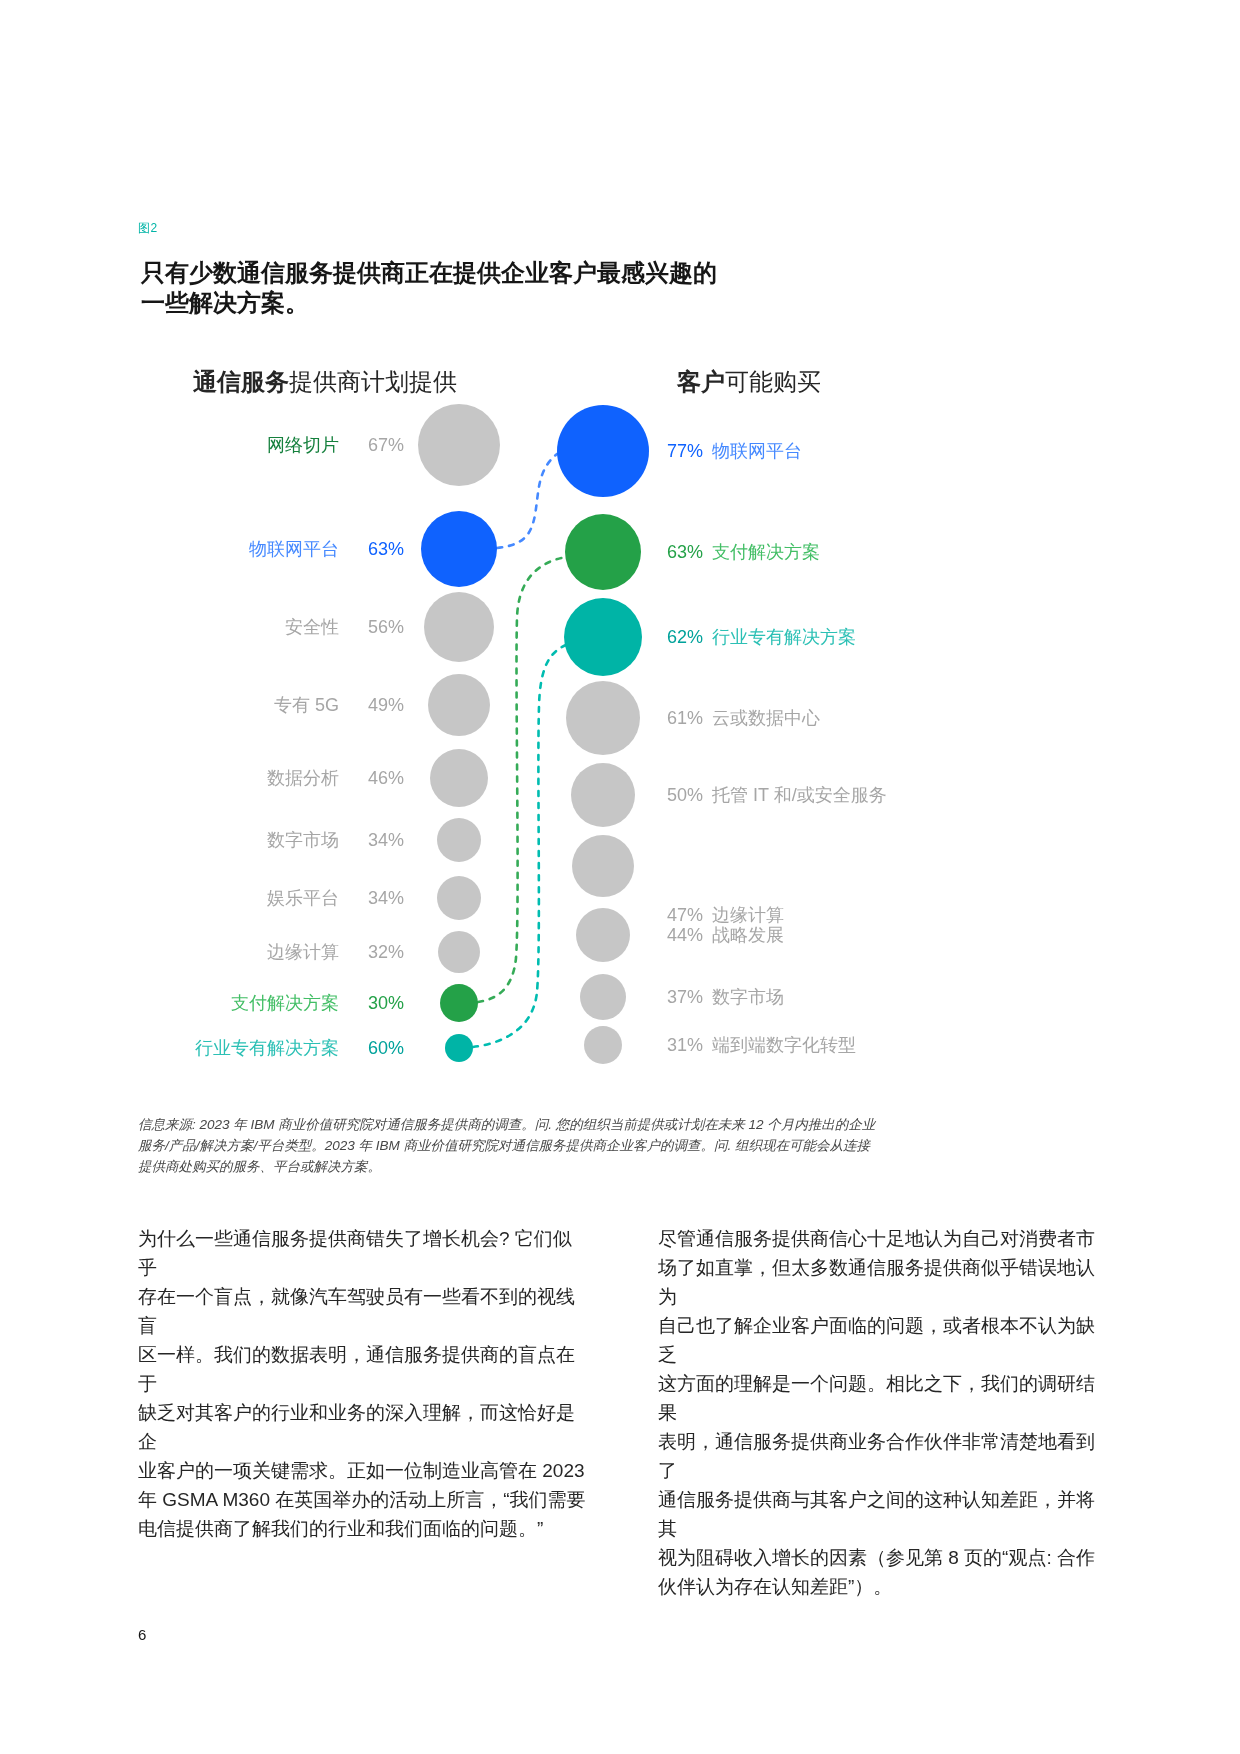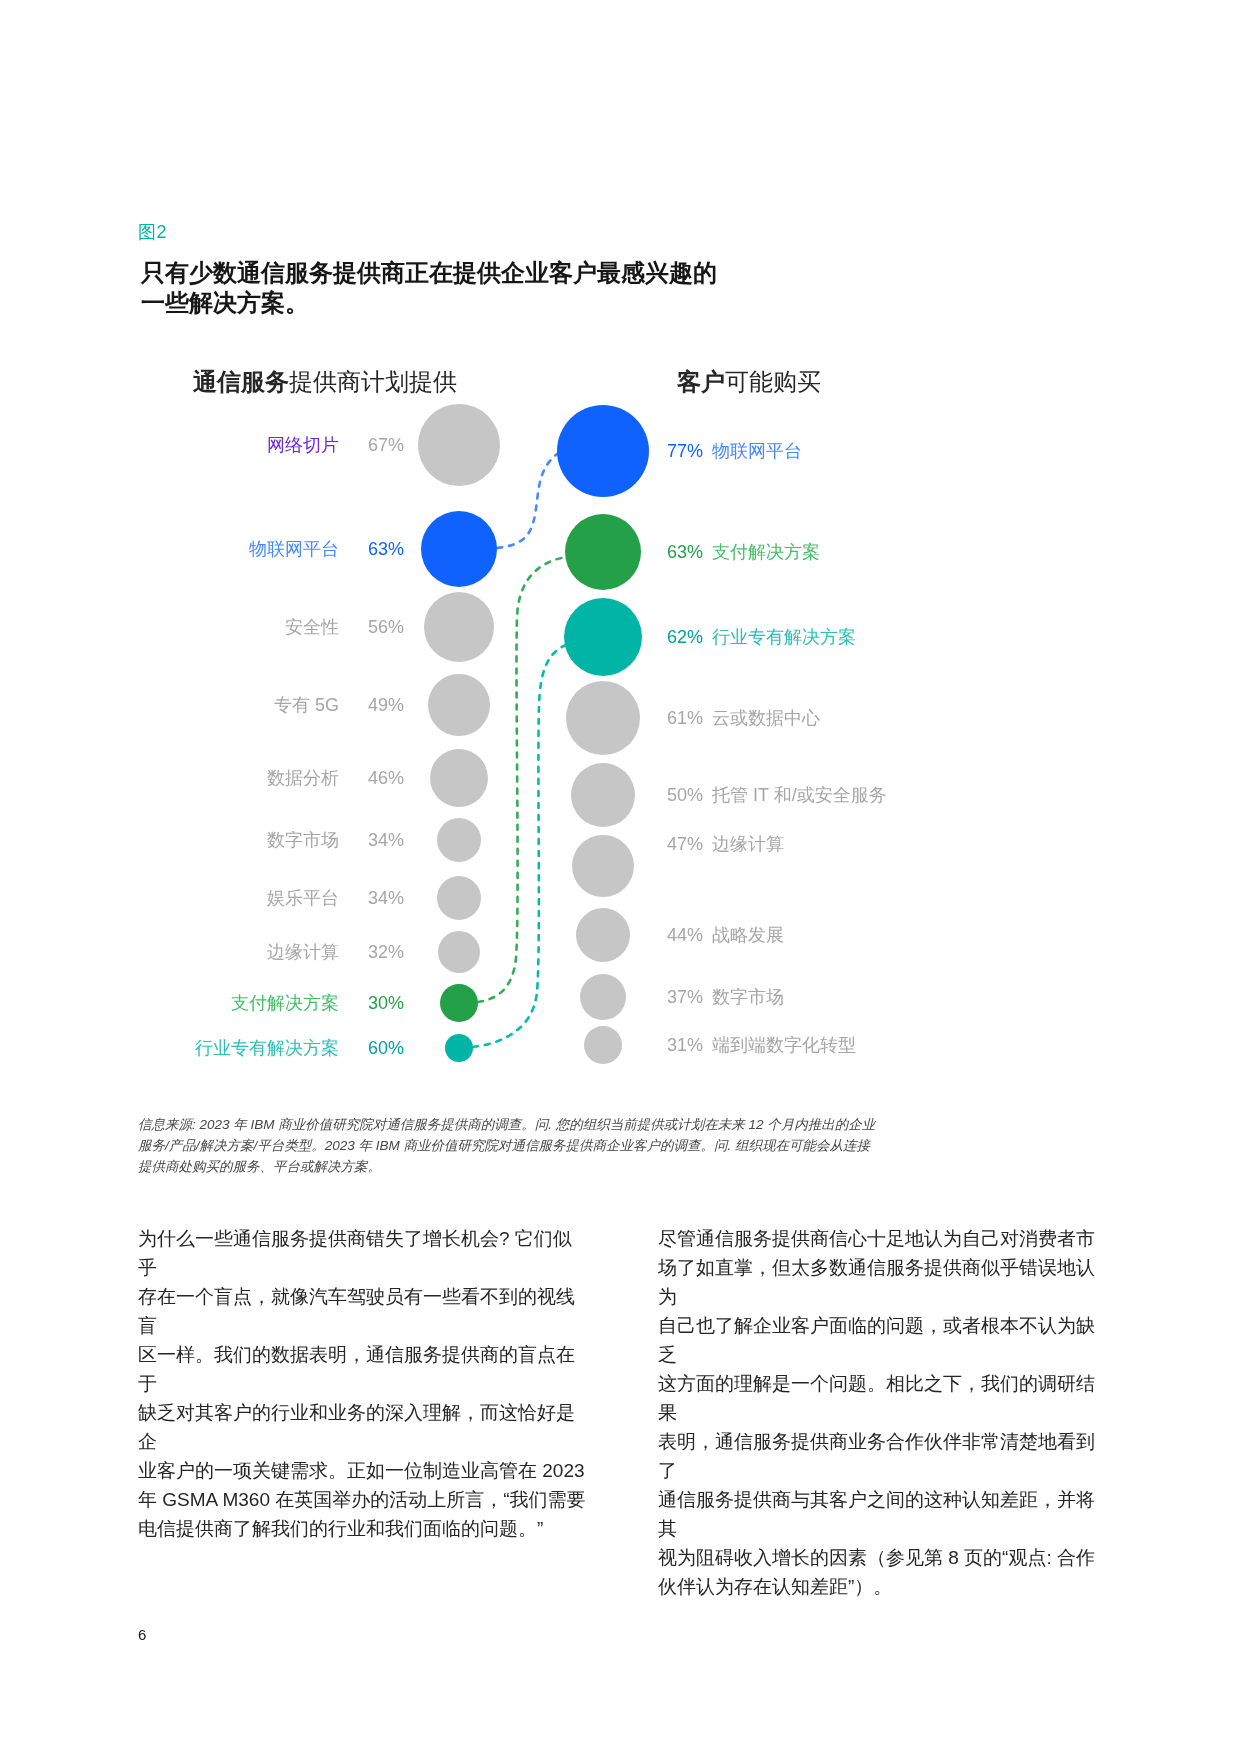--- a/index.html
+++ b/index.html
@@ -2,21 +2,21 @@
 <html><head>
 <meta charset="utf-8">
 <style>
   html,body{margin:0;padding:0;}
   body{
     width:1240px;height:1754px;background:#ffffff;position:relative;
     font-family:"Liberation Sans","DejaVu Sans",sans-serif;
     -webkit-font-smoothing:antialiased;
   }
   .abs{position:absolute;}
-  .fig-label{left:138px;top:220px;font-size:18px;color:#00b4a6;letter-spacing:.5px;}
+  .fig-label{left:138px;top:220px;font-size:12px;color:#00b4a6;letter-spacing:.5px;}
   .fig-title{left:141px;top:258px;font-size:24px;font-weight:700;color:#161616;
     line-height:30px;white-space:pre-line;}
   .col-header{top:366px;font-size:24px;color:#262626;white-space:nowrap;}
   .col-header .hb{font-weight:700;}
   .col-header.left{left:193px;text-align:center;}
   .col-header.right{left:677px;}
   #bubble-svg{position:absolute;left:0;top:0;}
   .row{position:absolute;height:26px;display:flex;align-items:center;
     font-size:18px;white-space:nowrap;line-height:26px;}
   .row.left{right:835px;justify-content:flex-end;}
@@ -68,21 +68,21 @@
 <div class="abs col-header left">
   <span class="hb">通信服务</span><span>提供商计划提供</span>
 </div>
 
 <div class="abs col-header right">
   <span class="hb">客户</span><span>可能购买</span>
 </div>
 
 <div id="rows-mount">
     <div class="row left" style="top: 432px;">
-      <span style="color: #6d28d9;">网络切片</span>
+      <span style="color: #15803d;">网络切片</span>
       <span class="pct" style="color: rgb(166, 166, 166);">67%</span>
     </div>
     <div class="row left" style="top: 536px;">
       <span style="color: rgb(69, 137, 255);">物联网平台</span>
       <span class="pct strong" style="color: rgb(15, 98, 254);">63%</span>
     </div>
     <div class="row left" style="top: 614px;">
       <span style="color: rgb(166, 166, 166);">安全性</span>
       <span class="pct" style="color: rgb(166, 166, 166);">56%</span>
     </div>
@@ -127,21 +127,21 @@
       <span style="color: rgb(44, 192, 181);">行业专有解决方案</span>
     </div>
     <div class="row right" style="top: 705px;">
       <span class="pct" style="color: rgb(166, 166, 166);">61%</span>
       <span style="color: rgb(166, 166, 166);">云或数据中心</span>
     </div>
     <div class="row right" style="top: 782px;">
       <span class="pct" style="color: rgb(166, 166, 166);">50%</span>
       <span style="color: rgb(166, 166, 166);">托管 IT 和/或安全服务</span>
     </div>
-    <div class="row right" style="top: 831px;">
+    <div class="row right" style="top: 902px;">
       <span class="pct" style="color: rgb(166, 166, 166);">47%</span>
       <span style="color: rgb(166, 166, 166);">边缘计算</span>
     </div>
     <div class="row right" style="top: 922px;">
       <span class="pct" style="color: rgb(166, 166, 166);">44%</span>
       <span style="color: rgb(166, 166, 166);">战略发展</span>
     </div>
     <div class="row right" style="top: 984px;">
       <span class="pct" style="color: rgb(166, 166, 166);">37%</span>
       <span style="color: rgb(166, 166, 166);">数字市场</span>

